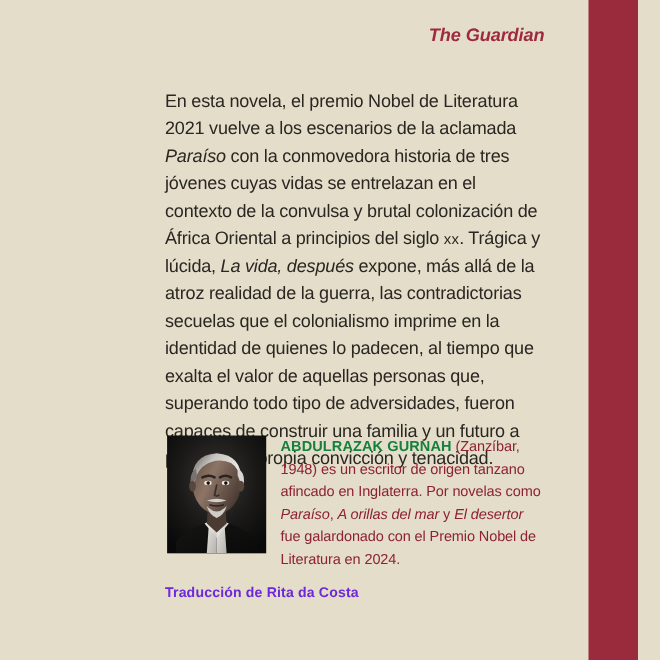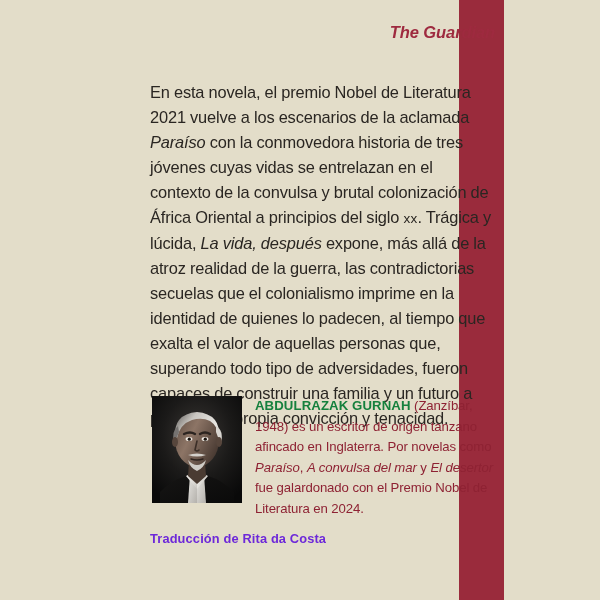--- a/index.html
+++ b/index.html
@@ -8,21 +8,21 @@
   }
   body {
     width: 600px;
     height: 600px;
     overflow: hidden;
     font-family: "Liberation Sans", sans-serif;
     background: #e3ddc9;
   }
   #cover {
     position: relative;
-    width: 504px;
+    width: 580px;
     height: 600px;
     background: #e3ddc9;
     overflow: hidden;
   }
   
   #spine-panel {
     position: absolute;
     top: 0;
     right: 0;
     width: 45px;
@@ -198,19 +198,19 @@
 
         <path d="M39 63 Q45 65 51 63" stroke="#2e231e" stroke-width="1.4" fill="none" stroke-linecap="round"></path>
 
         <path d="M36 64 Q45 74 54 64 Q52 72 45 75 Q38 72 36 64 Z" fill="#cfccc6"></path>
 
         <ellipse cx="23" cy="46" rx="3" ry="5" fill="#57463c"></ellipse>
         <ellipse cx="67" cy="46" rx="3" ry="5" fill="#57463c"></ellipse>
       </svg>
     </div>
     <div id="author-bio">
-      <p><span class="author-name">ABDULRAZAK GURNAH</span><span> (Zanzíbar, 1948) es un escritor de origen tanzano afincado en Inglaterra. Por novelas como </span><i>Paraíso</i><span>, </span><i>A convulsa del mar</i><span> y </span><i>El desertor</i><span> fue galardonado con el Premio Nobel de Literatura en 2024.</span></p>
+      <p><span class="author-name">ABDULRAZAK GURNAH</span><span> (Zanzíbar, 1948) es un escritor de origen tanzano afincado en Inglaterra. Por novelas como </span><i>Paraíso</i><span>, </span><i>A orillas del mar</i><span> y </span><i>El desertor</i><span> fue galardonado con el Premio Nobel de Literatura en 2024.</span></p>
     </div>
   </div>
 
   <div id="translation-credit">Traducción de Rita da Costa</div>
 
 </div>
 
 </body></html>

